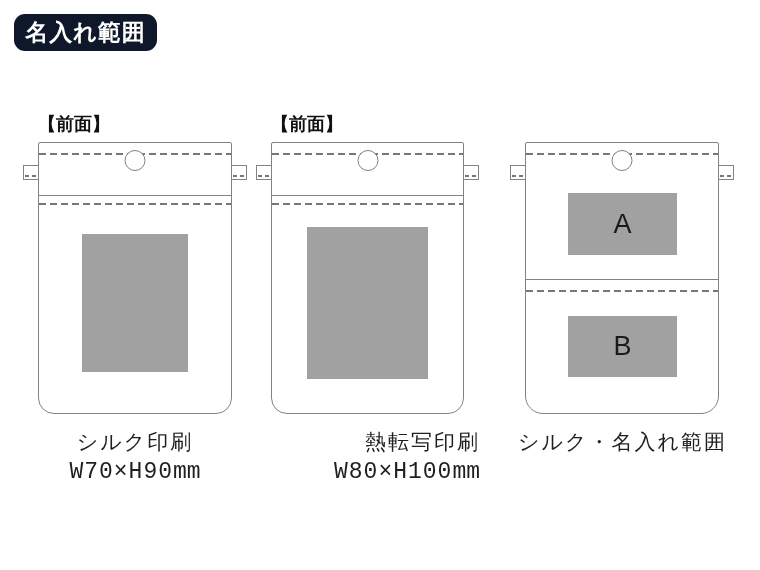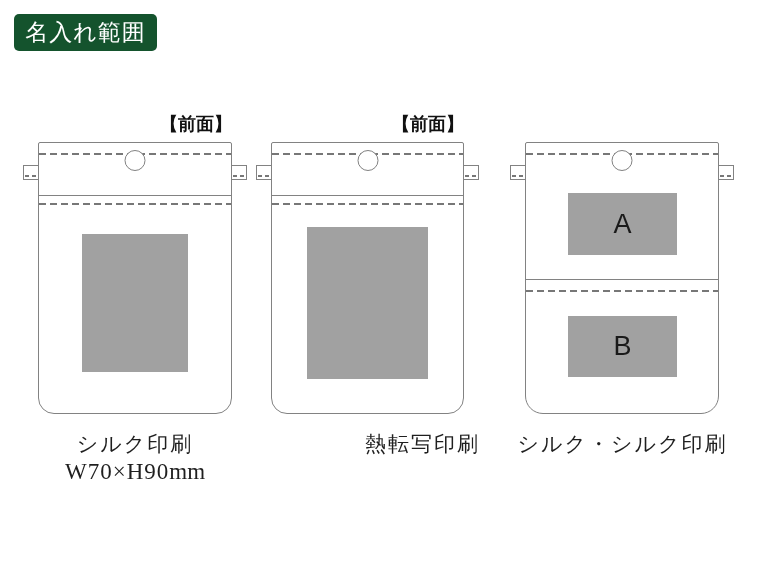--- a/index.html
+++ b/index.html
@@ -4,29 +4,29 @@
 <style>
   html,body { margin:0; padding:0; background:#ffffff; }
   .canvas {
     position:relative; width:760px; height:570px; background:#ffffff;
     font-family:"Liberation Sans", sans-serif; overflow:hidden;
   }
 
   
   .badge {
     position:absolute; left:14px; top:14px; width:143px; height:37px;
-    background:#14532d; border-radius:5px; color:#ffffff;
-    font-size:23px; font-weight:normal; letter-spacing:1px;
+    background:#0f172a; border-radius:11px; color:#ffffff;
+    font-size:23px; font-weight:bold; letter-spacing:1px;
     display:flex; align-items:center; justify-content:center;
   }
 
   
   .fig-title {
     position:absolute; top:113px; height:22px; font-size:18px; font-weight:bold;
-    color:#111111; text-align:right; line-height:22px;
+    color:#111111; text-align:left; line-height:22px;
   }
   .t1 { left:38px;  width:194px; }
   .t2 { left:271px; width:193px; }
   .t3 { left:525px; width:194px; }
 
   
   .pouch {
     position:absolute; top:142px; height:272px; box-sizing:border-box;
     border:1.5px solid #828282; border-radius:2px 2px 16px 16px; background:#ffffff;
   }
@@ -69,21 +69,21 @@
     font-size:27px; color:#1a1a1a;
   }
   .pa1    { left:43px; top:91px;  width:106px; height:138px; }
   .pa2    { left:35px; top:84px;  width:121px; height:152px; }
   .area-a { left:42px; top:50px;  width:109px; height:62px; }
   .area-b { left:42px; top:173px; width:109px; height:61px; }
 
   
   .caption {
     position:absolute; top:430px; text-align:center; color:#1f1f1f;
-    font-family:Liberation Serif, serif;
+    font-family:Liberation Mono, monospace;
   }
   .c1 { left:20px;  width:230px; }
   .c2 { left:255px; width:225px;text-align:right; }
   .c3 { left:500px; width:245px; }
   .caption .line1 { font-size:21px; line-height:28px; letter-spacing:2px; }
   .caption .line2 { font-size:23px; line-height:28px; letter-spacing:1px; }
   .caption .unit  { font-size:23px; letter-spacing:0; }
 </style>
 </head>
 <body>
@@ -120,20 +120,21 @@
     <div class="tab left">
       <div class="tab-dash"></div>
     </div>
     <div class="tab right">
       <div class="tab-dash"></div>
     </div>
     <div class="print-area pa2"></div>
   </div>
   <div class="caption c2">
     <div class="line1">熱転写印刷</div>
+    <div class="line2"><span>W80×H100</span><span class="unit">mm</span></div>
   </div>
 
   <div class="pouch p3">
     <div class="dash top-dash"></div>
     <div class="grommet"></div>
     <div class="tab left">
       <div class="tab-dash"></div>
     </div>
     <div class="tab right">
       <div class="tab-dash"></div>
@@ -141,16 +142,16 @@
     <div class="print-area area-a">
       <span>A</span>
     </div>
     <div class="seam-solid seam-mid"></div>
     <div class="dash mid-dash"></div>
     <div class="print-area area-b">
       <span>B</span>
     </div>
   </div>
   <div class="caption c3">
-    <div class="line1">シルク・シルク印刷</div>
+    <div class="line1">シルク・名入れ範囲</div>
   </div>
 
 </div>
 
 </body></html>

